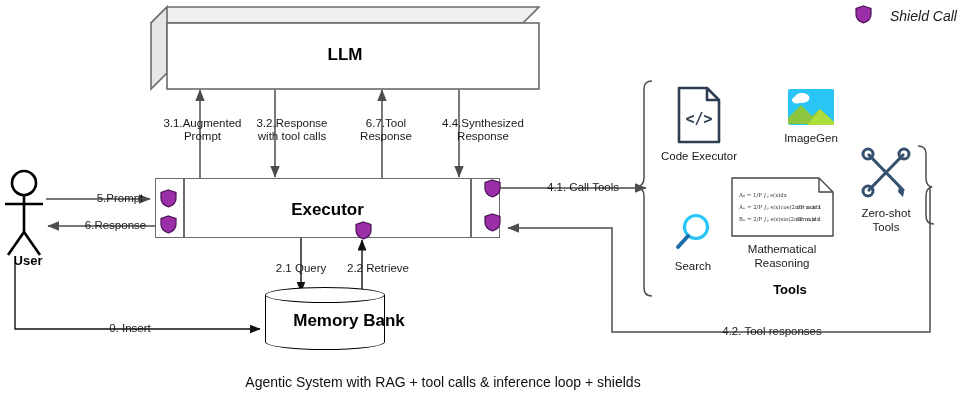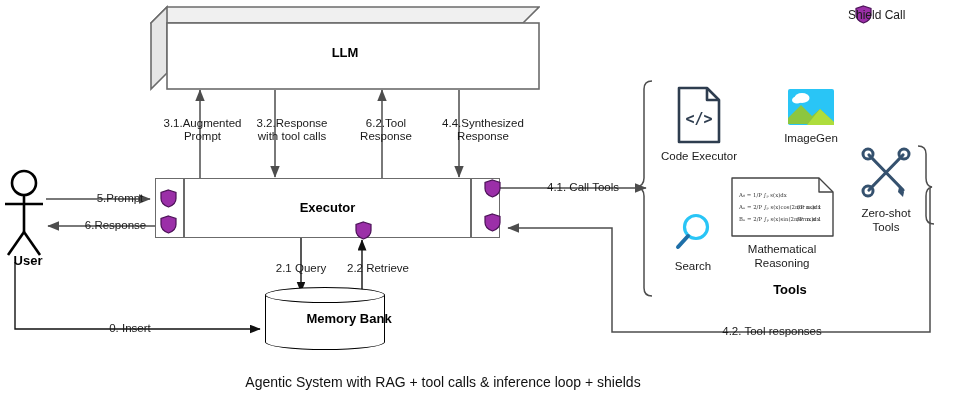--- a/index.html
+++ b/index.html
@@ -1,20 +1,20 @@
 <!DOCTYPE html>
 <html><head>
 <meta charset="utf-8">
 <style>
   html,body{margin:0;padding:0;background:#ffffff;}
   body{width:970px;height:411px;position:relative;overflow:hidden;
        font-family:"Liberation Sans","DejaVu Sans",sans-serif;color:#000;}
   #canvas{position:absolute;left:0;top:0;width:970px;height:411px;}
   .lbl{position:absolute;font-size:11.5px;line-height:13px;color:#1a1a1a;text-align:center;white-space:pre-line;}
-  .node-title{position:absolute;font-weight:bold;font-size:13px;text-align:center;}
+  .node-title{position:absolute;font-weight:bold;font-size:17px;text-align:center;}
   
   #llm-wrap{position:absolute;left:150px;top:5px;width:390px;height:83px;}
   #llm-label{left:150px;top:45px;width:390px;}
   
   #exec{position:absolute;left:155px;top:178px;width:345px;height:60px;
         background:#fff;border:1.6px solid #6b6b6b;box-sizing:border-box;}
   #exec-div-l{position:absolute;left:27px;top:0;width:1.6px;height:100%;background:#6b6b6b;}
   #exec-div-r{position:absolute;right:27px;top:0;width:1.6px;height:100%;background:#6b6b6b;}
   #exec-label{left:155px;top:200px;width:345px;}
   
@@ -30,21 +30,21 @@
   
   .shield{position:absolute;width:17px;height:19px;}
   
   .tool{position:absolute;text-align:center;}
   .tool .cap{font-size:11.5px;line-height:13.5px;color:#1a1a1a;margin-top:2px;white-space:pre-line;}
   #tools-title{left:700px;top:282px;width:180px;font-size:13px;}
   
   #user-label{left:0px;top:253px;width:56px;font-size:13px;}
   
   #legend-shield{left:855px;top:5px;}
-  #legend-text{position:absolute;left:848px;top:8px;font-size:12px;color:#1a1a1a;}
+  #legend-text{position:absolute;left:890px;top:8px;font-size:14px;color:#1a1a1a;font-style:italic;}
   
   #caption{position:absolute;left:0;top:374px;width:886px;text-align:center;font-size:14px;color:#111;}
 </style>
 </head>
 <body>
 
 <svg id="canvas" viewBox="0 0 970 411">
   <defs>
     <marker id="ah" markerWidth="9" markerHeight="9" refX="7.5" refY="3.2" orient="auto">
       <path d="M0,0 L8,3.2 L0,6.4 z" fill="#111"></path>
@@ -215,21 +215,21 @@
 
 <div class="node-title" id="tools-title">Tools</div>
 
 <div class="lbl" style="left:70px;top:192px;width:100px">5.Prompt</div>
 <div class="lbl" style="left:63px;top:219px;width:105px">6.Response</div>
 <div class="lbl" style="left:75px;top:322px;width:110px">0. Insert</div>
 <div class="lbl" style="left:140px;top:117px;width:125px">3.1.Augmented
 Prompt</div>
 <div class="lbl" style="left:232px;top:117px;width:120px">3.2.Response
 with tool calls</div>
-<div class="lbl" style="left:340px;top:117px;width:92px">6.2.Tool
+<div class="lbl" style="left:340px;top:117px;width:92px">6.7.Tool
 Response</div>
 <div class="lbl" style="left:424px;top:117px;width:118px">4.4.Synthesized
 Response</div>
 <div class="lbl" style="left:256px;top:262px;width:90px">2.1 Query</div>
 <div class="lbl" style="left:328px;top:262px;width:100px">2.2 Retrieve</div>
 <div class="lbl" style="left:528px;top:181px;width:110px">4.1. Call Tools</div>
 <div class="lbl" style="left:667px;top:325px;width:210px">4.2. Tool responses</div>
 
 <div class="node-title" id="user-label">User</div>
 

